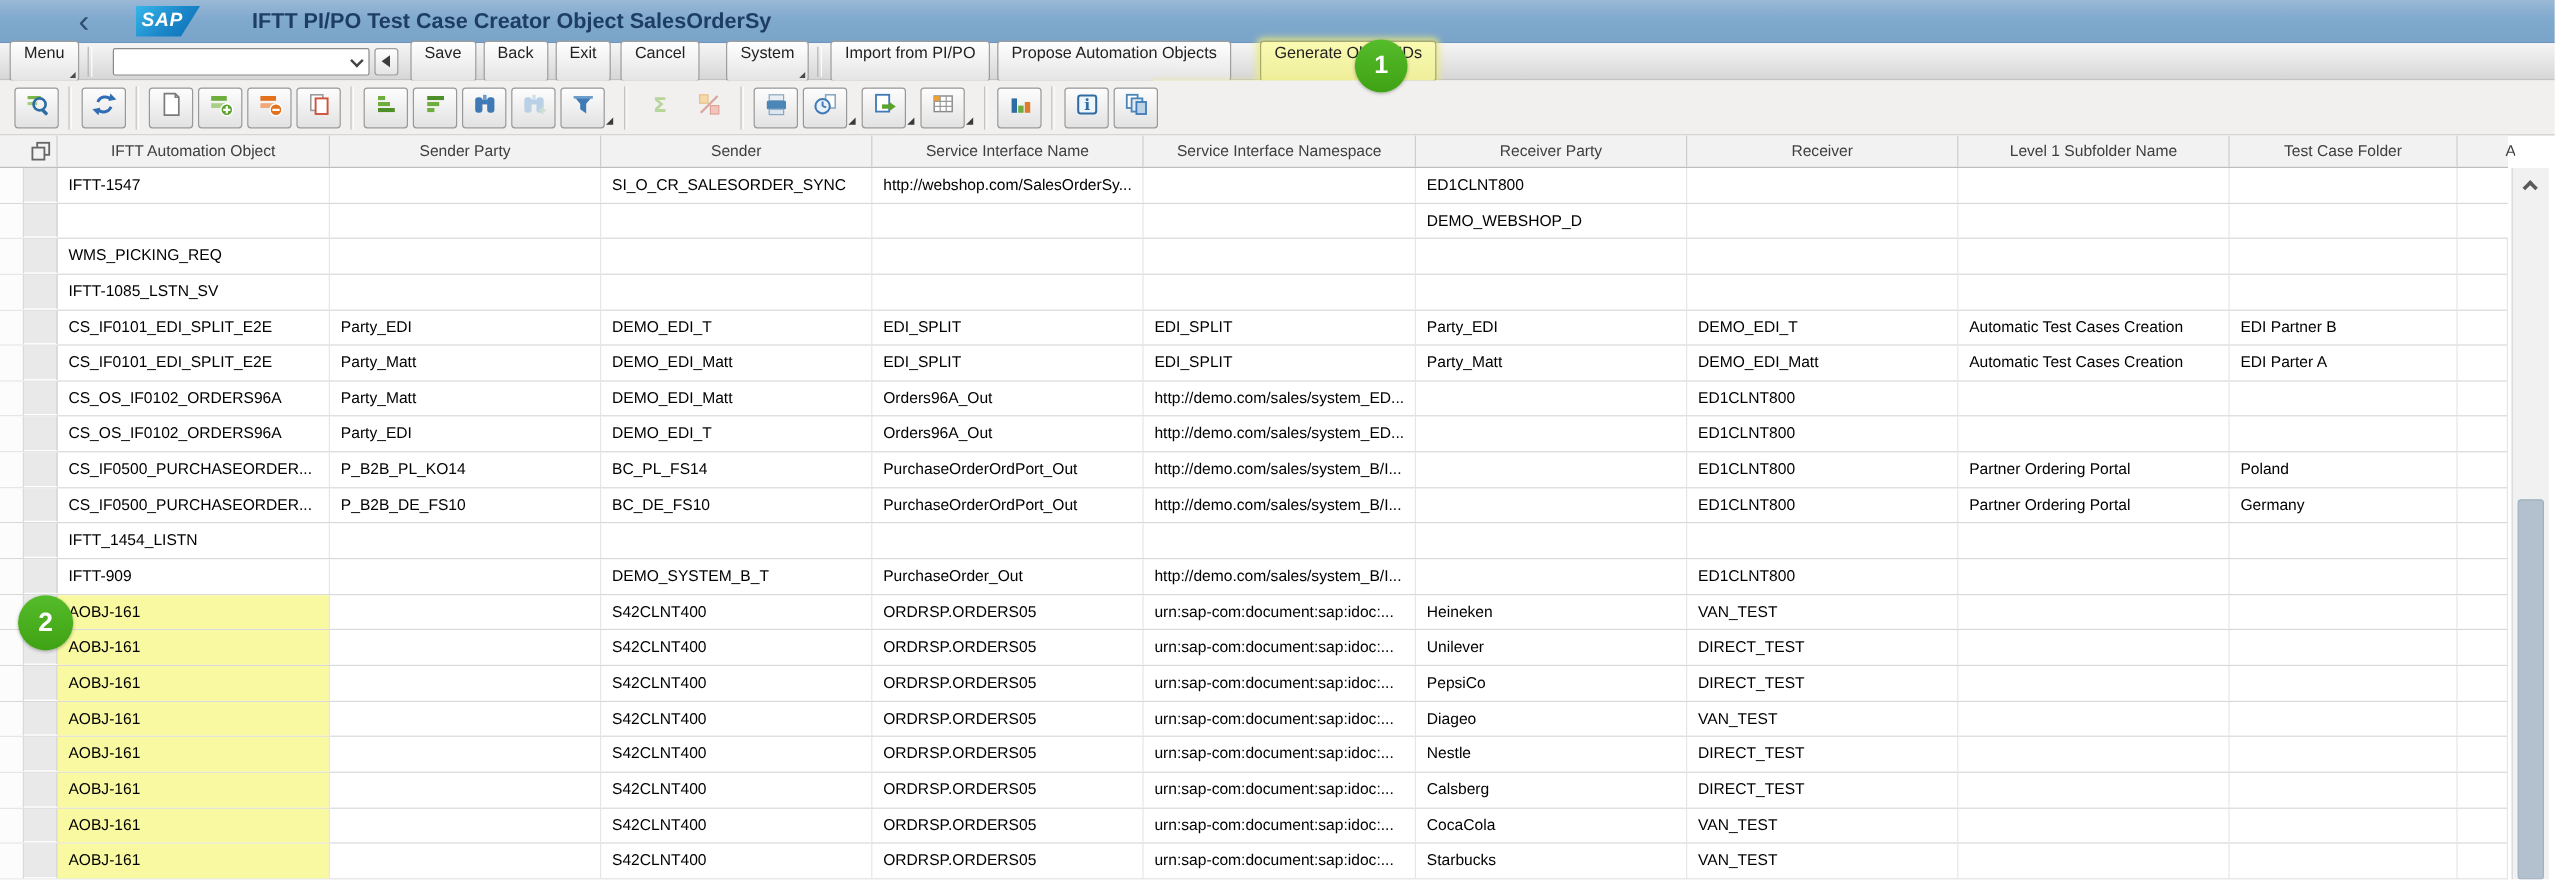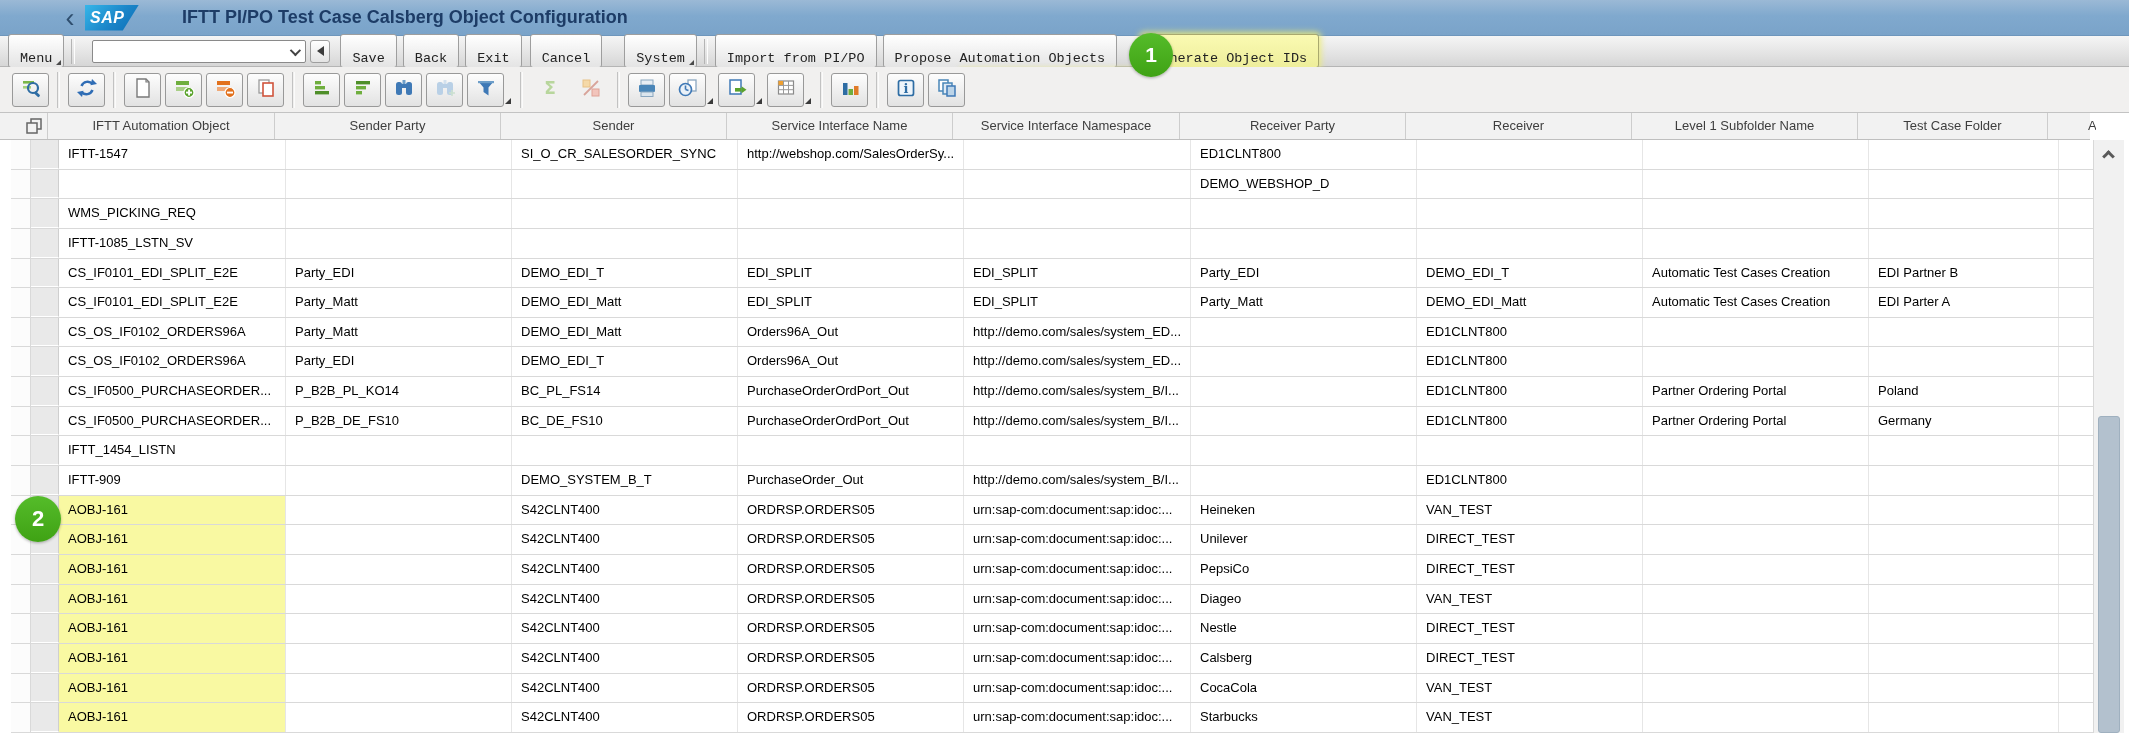--- a/index.html
+++ b/index.html
@@ -6,34 +6,34 @@
   html,body { width:2129px; height:733px; overflow:hidden; background:#fff;
     font-family:"Liberation Sans", sans-serif; }
   #stage { position:relative; width:2129px; height:733px; }
 
   
   .titlebar { position:absolute; left:0; top:0; width:2129px; height:36px;
     background:linear-gradient(180deg,#9bb9d6 0%,#80a9ce 45%,#7aa3c9 100%);
     border-bottom:1px solid #6e96bc; display:flex; align-items:center; }
   .backchev { width:30px; margin-left:55px; font-size:27px; line-height:30px; color:#2f4e6e;
     text-align:center; cursor:pointer; }
-  .saplogo { width:54px; height:26px; 
+  .saplogo { width:54px; height:26px; margin-left:28px;
     background:linear-gradient(135deg,#36b6e9 0%,#1b86c9 55%,#0a6db6 100%);
     clip-path:polygon(0 0,100% 0,70% 100%,0 100%);
     color:#fff; font-weight:bold; font-style:italic; font-size:16px;
     display:flex; align-items:center; padding-left:5px; letter-spacing:.5px; }
   .apptitle { margin-left:43px; font-size:18px; font-weight:bold; color:#1d3c66; }
 
   
   .menubar { position:absolute; left:0; top:36px; width:2129px; height:31px;
     background:linear-gradient(180deg,#f5f5f5 0%,#e3e3e3 60%,#d6d6d6 100%);
     border-bottom:1px solid #b5b5b5; display:flex; align-items:center; padding-left:8px; }
   .tbtn { position:relative; height:23px; padding:16px 11px; font-size:13.5px; color:#222;
     background:linear-gradient(180deg,#ffffff,#e4e4e4); border:1px solid #9e9e9e;
-    border-radius:3px; display:flex; align-items:flex-start; cursor:pointer; white-space:nowrap;font-family:Liberation Mono, monospace; }
+    border-radius:3px; display:flex; align-items:flex-end; cursor:pointer; white-space:nowrap; }
   .tbtn.menu-like .corner { position:absolute; right:2px; bottom:2px; width:0; height:0;
     border-left:5px solid transparent; border-bottom:5px solid #4a4a4a; }
   .tbtn.hl { background:linear-gradient(180deg,#fafab2,#eeee9b); border-color:#a9a96e;
     box-shadow:0 0 6px 2px rgba(235,235,120,.9); }
   .vsep { width:4px; height:25px; border-left:1px solid #b4b4b4; border-right:1px solid #fdfdfd;
     margin:0 7px; }
   .combo { position:relative; width:214px; height:23px; margin-left:10px;
     background:#fff; border:1px solid #8a8a8a; border-radius:2px; }
   .combo input { position:absolute; inset:0; border:none; outline:none; width:100%;
     font-size:13px; padding:0 22px 0 6px; background:transparent; }
@@ -68,21 +68,21 @@
   
   .grid { position:absolute; left:0; top:113px; width:2129px; height:620px; background:#fff; }
   .gridrow { display:grid; width:2090px;
     grid-template-columns:20px 28px 227px 226px 226px 226px 227px 226px 226px 226px 190px 42px; }
   .ghead { height:27px; background:#f2f2f2; border-bottom:1px solid #bfbfbf;text-align:center; }
   .ghead .hc { font-size:13px; color:#3e3e3e; line-height:26px; padding:0 8px;
     white-space:nowrap; overflow:hidden; border-right:1px solid #cdcdcd; cursor:pointer; }
   .ghead .hc.nosep { border-right:none;margin-left:32px; }
   .ghead .selall { display:flex; align-items:center; justify-content:center; cursor:pointer;
     border-right:1px solid #cdcdcd; }
-  .brow { height:29.65px; border-bottom:1px solid #d9d9d9;margin-left:11px; }
+  .brow { height:29.65px; border-bottom:1px solid #d9d9d9; }
   .brow .gut { background:#fcfcfc; border-right:1px solid #d9d9d9; }
   .brow .sel { background:#e9e9e9; border-right:1px solid #cfcfcf; border-bottom:1px solid #fff;
     cursor:pointer; }
   .brow .dc { font-size:13px; color:#000; line-height:28.6px; padding:0 9px;
     white-space:nowrap; overflow:hidden; border-right:1px solid #e6e6e6; cursor:pointer; }
   .brow .dc.yellow { background:#f9f9a2; }
 
   
   .vscroll { position:absolute; left:2093px; top:140px; width:31px; height:593px;
     background:#f1f1f1; border-left:1px solid #d8d8d8; }
@@ -100,21 +100,21 @@
   #badge2 { left:15px; top:496px; width:46px; height:46px; font-size:22px; }
 </style>
 </head>
 <body>
 
 <div id="stage">
 
   <div class="titlebar">
     <div class="backchev">‹</div>
     <div class="saplogo">SAP</div>
-    <div class="apptitle">IFTT PI/PO Test Case Calsberg Object Configuration</div>
+    <div class="apptitle">IFTT PI/PO Test Case Creator Object SalesOrderSy</div>
   </div>
 
   <div class="menubar">
     <div class="tbtn menu-like">
       <span>Menu</span>
       <span class="corner"></span>
     </div>
     <div class="vsep"></div>
     <div class="combo">
       <input placeholder="" style="">

